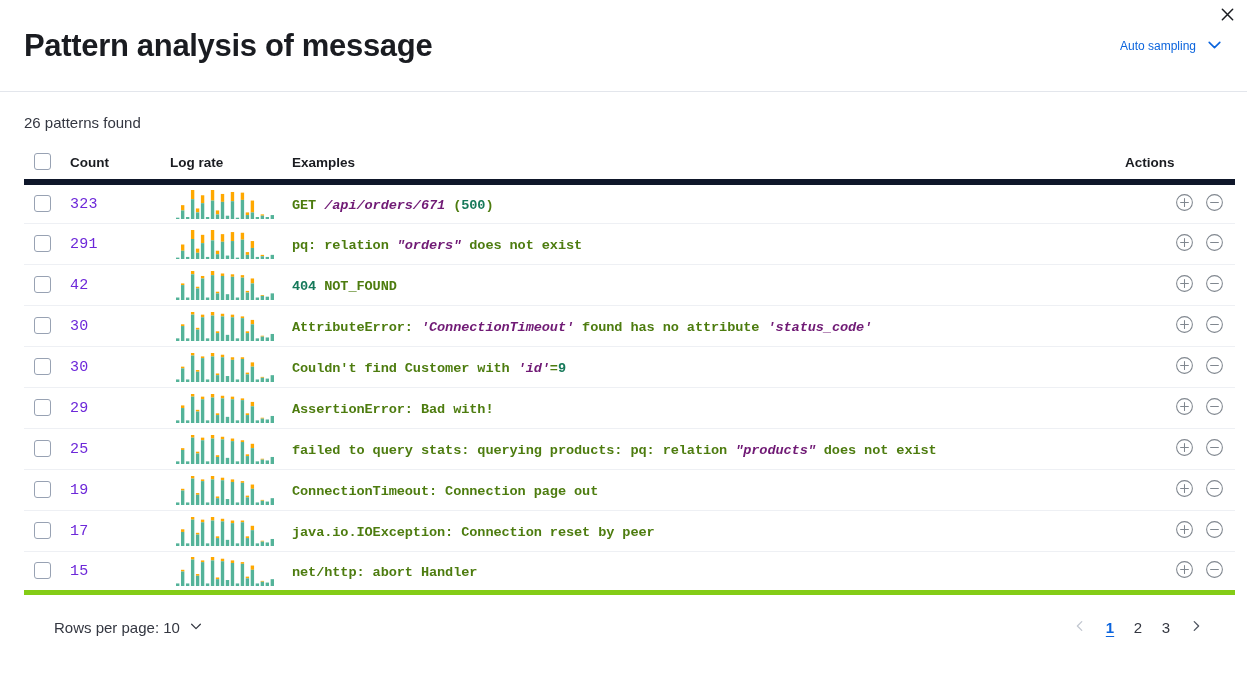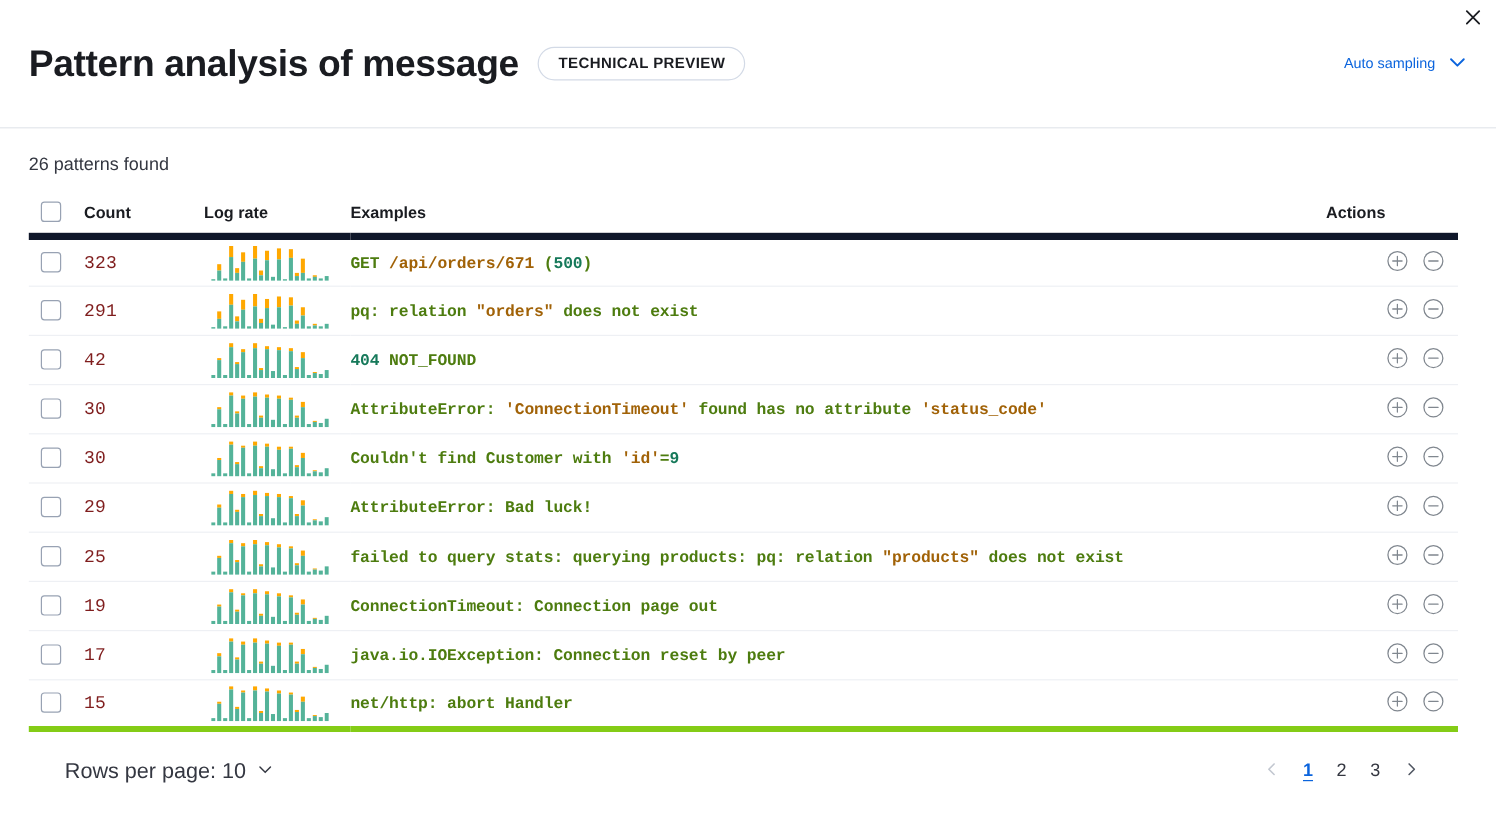--- a/index.html
+++ b/index.html
@@ -8,21 +8,21 @@
     height: 684px;
     background: #ffffff;
     font-family: "Liberation Sans", sans-serif;
     color: #343741;
     overflow: hidden;
   }
 
   
   .flyout-header {
     position: relative;
-    height: 107px;
+    height: 92px;
     border-bottom: 1px solid #e3e6ec;
     display: flex;
     align-items: center;
     padding: 0 24px;
   }
   .header-left {
     display: flex;
     align-items: center;
     gap: 16px;
   }
@@ -74,21 +74,21 @@
     align-items: center;
     justify-content: center;
     background: none;
     border: none;
     cursor: pointer;
     color: #1a1c21;
   }
 
   
   .flyout-body {
-    padding: 22px 32px 0 24px;
+    padding: 22px 12px 0 24px;
   }
   .patterns-found {
     font-size: 15px;
     color: #343741;
     margin-bottom: 22px;
   }
 
   
   table.patterns-table {
     width: 100%;
@@ -130,41 +130,41 @@
     border-radius: 3px;
     background: #fff;
     cursor: pointer;
     display: block;
     margin: 0;
   }
   .cell-check { padding-left: 10px !important; }
 
   .count-val {
     font-size: 15px;
-    color: #7f1d1d;
+    color: #6d28d9;
     font-family: "Liberation Mono", monospace;
     letter-spacing: 0.2px;
   }
 
   
   .sparkline {
     display: block;
     margin-left: 6px;
   }
 
   
   .msg {
     font-family: "Liberation Mono", monospace;
     font-size: 13.6px;
     font-weight: 700;
     white-space: nowrap;
     letter-spacing: -0.1px;
   }
   .tok-plain  { color: #4d7c0f; }
-  .tok-string { color: #a16207; }
+  .tok-string { color: #701a75; font-style: italic; }
   .tok-number { color: #16795a; text-align: right; }
 
   
   .actions-cell {
     text-align: right;
     padding-right: 6px !important;
     white-space: nowrap;
   }
   .icon-btn {
     background: none;
@@ -184,21 +184,21 @@
   .table-footer {
     display: flex;
     align-items: center;
     padding: 16px 24px 0 24px;
     margin-top: 2px;
   }
   .rows-per-page {
     display: inline-flex;
     align-items: center;
     gap: 9px;
-    font-size: 18px;
+    font-size: 15px;
     color: #343741;
     background: none;
     border: none;
     cursor: pointer;
     font-family: inherit;
     padding: 4px 6px;
   }
   .pagination {
     margin-left: auto;
     display: flex;
@@ -237,21 +237,20 @@
     text-decoration: underline;
     text-underline-offset: 3px;
   }
 </style>
 </head>
 <body>
 
 <div class="flyout-header">
   <div class="header-left">
     <h1 class="page-title">Pattern analysis of message</h1>
-    <span class="preview-badge">TECHNICAL PREVIEW</span>
   </div>
   <div class="header-right">
     <button class="sampling-control">
       <span>Auto sampling</span>
       <span>
         <svg width="17" height="17" viewBox="0 0 16 16" fill="none" aria-hidden="true">
           <path d="M3 6l5 5 5-5" stroke="#0b64dd" stroke-width="1.5" stroke-linecap="round" stroke-linejoin="round"></path>
         </svg>
       </span>
     </button>
@@ -592,21 +591,21 @@
               <rect x="69.72" y="22.09" width="3.38" height="7.91" fill="#54b399"></rect>
               <rect x="74.70" y="8.91" width="3.38" height="4.39" fill="#ffa800"></rect>
               <rect x="74.70" y="13.30" width="3.38" height="16.70" fill="#54b399"></rect>
               <rect x="79.68" y="27.36" width="3.38" height="2.64" fill="#54b399"></rect>
               <rect x="84.66" y="24.73" width="3.38" height="0.88" fill="#ffa800"></rect>
               <rect x="84.66" y="25.61" width="3.38" height="4.39" fill="#54b399"></rect>
               <rect x="89.64" y="26.48" width="3.38" height="3.52" fill="#54b399"></rect>
               <rect x="94.62" y="22.97" width="3.38" height="7.03" fill="#54b399"></rect>
             </svg>
           </td>
-          <td><span class="msg"><span class="tok-plain">AttributeError: Bad luck!</span></span></td>
+          <td><span class="msg"><span class="tok-plain">AssertionError: Bad with!</span></span></td>
           <td class="actions-cell"><button class="icon-btn">
               <span><svg width="19" height="19" viewBox="0 0 20 20" fill="none" aria-hidden="true">
                   <circle cx="10" cy="10" r="8.3" stroke="currentColor" stroke-width="1.1"></circle>
                   <path d="M10 5.9v8.2M5.9 10h8.2" stroke="currentColor" stroke-width="1.1" stroke-linecap="round"></path>
                 </svg></span>
             </button><button class="icon-btn">
               <span><svg width="19" height="19" viewBox="0 0 20 20" fill="none" aria-hidden="true">
                   <circle cx="10" cy="10" r="8.3" stroke="currentColor" stroke-width="1.1"></circle>
                   <path d="M5.9 10h8.2" stroke="currentColor" stroke-width="1.1" stroke-linecap="round"></path>
                 </svg></span>

